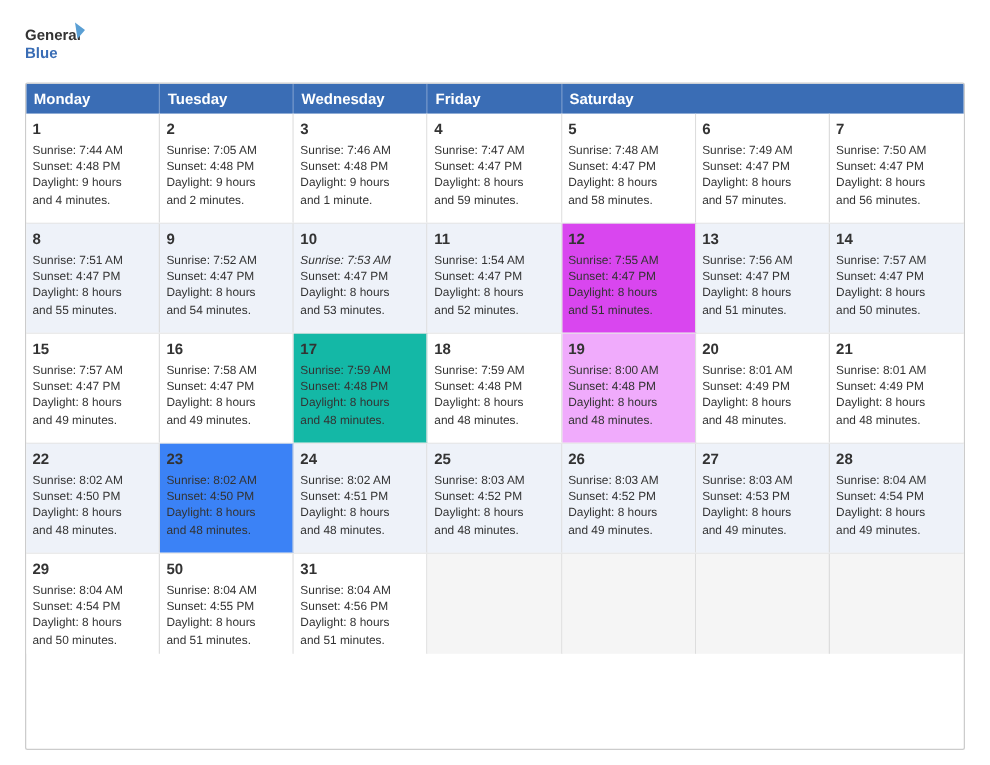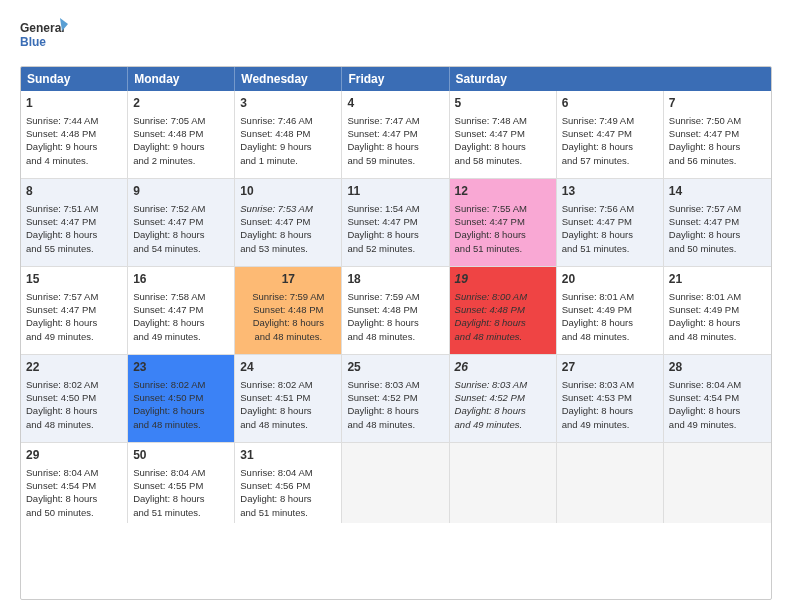--- a/index.html
+++ b/index.html
@@ -108,22 +108,22 @@
 </svg>
       </div>
     <div class="title-block">
       <div class="main-title"></div>
       <div class="subtitle"></div>
     </div>
   </div>
 
   <div class="calendar">
     <div class="cal-header">
-    <div class="cal-header-cell">Sunday</div>
         <div class="cal-header-cell">Monday</div>
+        <div class="cal-header-cell">Tuesday</div>
         <div class="cal-header-cell">Wednesday</div>
         <div class="cal-header-cell">Friday</div>
         <div class="cal-header-cell">Saturday</div>
       </div>
     <div class="cal-body">
     <div class="cal-week">
           <div class="cal-cell" style="background: rgb(255, 255, 255);">
             <span class="day-num">1</span>
             <span style="display: block;">Sunrise: 7:44 AM</span>
             <span style="display: block;">Sunset: 4:48 PM</span>
@@ -195,21 +195,21 @@
             <span style="display: block;">Daylight: 8 hours</span>
             <span style="display: block;">and 53 minutes.</span>
           </div>
           <div class="cal-cell" style="background: rgb(238, 242, 249);">
             <span class="day-num">11</span>
             <span style="display: block;">Sunrise: 1:54 AM</span>
             <span style="display: block;">Sunset: 4:47 PM</span>
             <span style="display: block;">Daylight: 8 hours</span>
             <span style="display: block;">and 52 minutes.</span>
           </div>
-          <div class="cal-cell" style="background: #f9a8d4;">
+          <div class="cal-cell" style="background: #d946ef;">
             <span class="day-num">12</span>
             <span style="display: block;">Sunrise: 7:55 AM</span>
             <span style="display: block;">Sunset: 4:47 PM</span>
             <span style="display: block;">Daylight: 8 hours</span>
             <span style="display: block;">and 51 minutes.</span>
           </div>
           <div class="cal-cell" style="background: rgb(238, 242, 249);">
             <span class="day-num">13</span>
             <span style="display: block;">Sunrise: 7:56 AM</span>
             <span style="display: block;">Sunset: 4:47 PM</span>
@@ -232,35 +232,35 @@
             <span style="display: block;">Daylight: 8 hours</span>
             <span style="display: block;">and 49 minutes.</span>
           </div>
           <div class="cal-cell" style="background: rgb(255, 255, 255);">
             <span class="day-num">16</span>
             <span style="display: block;">Sunrise: 7:58 AM</span>
             <span style="display: block;">Sunset: 4:47 PM</span>
             <span style="display: block;">Daylight: 8 hours</span>
             <span style="display: block;">and 49 minutes.</span>
           </div>
-          <div class="cal-cell" style="background: #fdba74; text-align: center;">
+          <div class="cal-cell" style="background: #14b8a6;">
             <span class="day-num">17</span>
             <span style="display: block;">Sunrise: 7:59 AM</span>
             <span style="display: block;">Sunset: 4:48 PM</span>
             <span style="display: block;">Daylight: 8 hours</span>
             <span style="display: block;">and 48 minutes.</span>
           </div>
           <div class="cal-cell" style="background: rgb(255, 255, 255);">
             <span class="day-num">18</span>
             <span style="display: block;">Sunrise: 7:59 AM</span>
             <span style="display: block;">Sunset: 4:48 PM</span>
             <span style="display: block;">Daylight: 8 hours</span>
             <span style="display: block;">and 48 minutes.</span>
           </div>
-          <div class="cal-cell" style="background: #ef4444; font-style: italic;">
+          <div class="cal-cell" style="background: #f0abfc;">
             <span class="day-num">19</span>
             <span style="display: block;">Sunrise: 8:00 AM</span>
             <span style="display: block;">Sunset: 4:48 PM</span>
             <span style="display: block;">Daylight: 8 hours</span>
             <span style="display: block;">and 48 minutes.</span>
           </div>
           <div class="cal-cell" style="background: rgb(255, 255, 255);">
             <span class="day-num">20</span>
             <span style="display: block;">Sunrise: 8:01 AM</span>
             <span style="display: block;">Sunset: 4:49 PM</span>
@@ -297,21 +297,21 @@
             <span style="display: block;">Daylight: 8 hours</span>
             <span style="display: block;">and 48 minutes.</span>
           </div>
           <div class="cal-cell" style="background: rgb(238, 242, 249);">
             <span class="day-num">25</span>
             <span style="display: block;">Sunrise: 8:03 AM</span>
             <span style="display: block;">Sunset: 4:52 PM</span>
             <span style="display: block;">Daylight: 8 hours</span>
             <span style="display: block;">and 48 minutes.</span>
           </div>
-          <div class="cal-cell" style="background: rgb(238, 242, 249); font-style: italic;">
+          <div class="cal-cell" style="background: rgb(238, 242, 249);">
             <span class="day-num">26</span>
             <span style="display: block;">Sunrise: 8:03 AM</span>
             <span style="display: block;">Sunset: 4:52 PM</span>
             <span style="display: block;">Daylight: 8 hours</span>
             <span style="display: block;">and 49 minutes.</span>
           </div>
           <div class="cal-cell" style="background: rgb(238, 242, 249);">
             <span class="day-num">27</span>
             <span style="display: block;">Sunrise: 8:03 AM</span>
             <span style="display: block;">Sunset: 4:53 PM</span>

